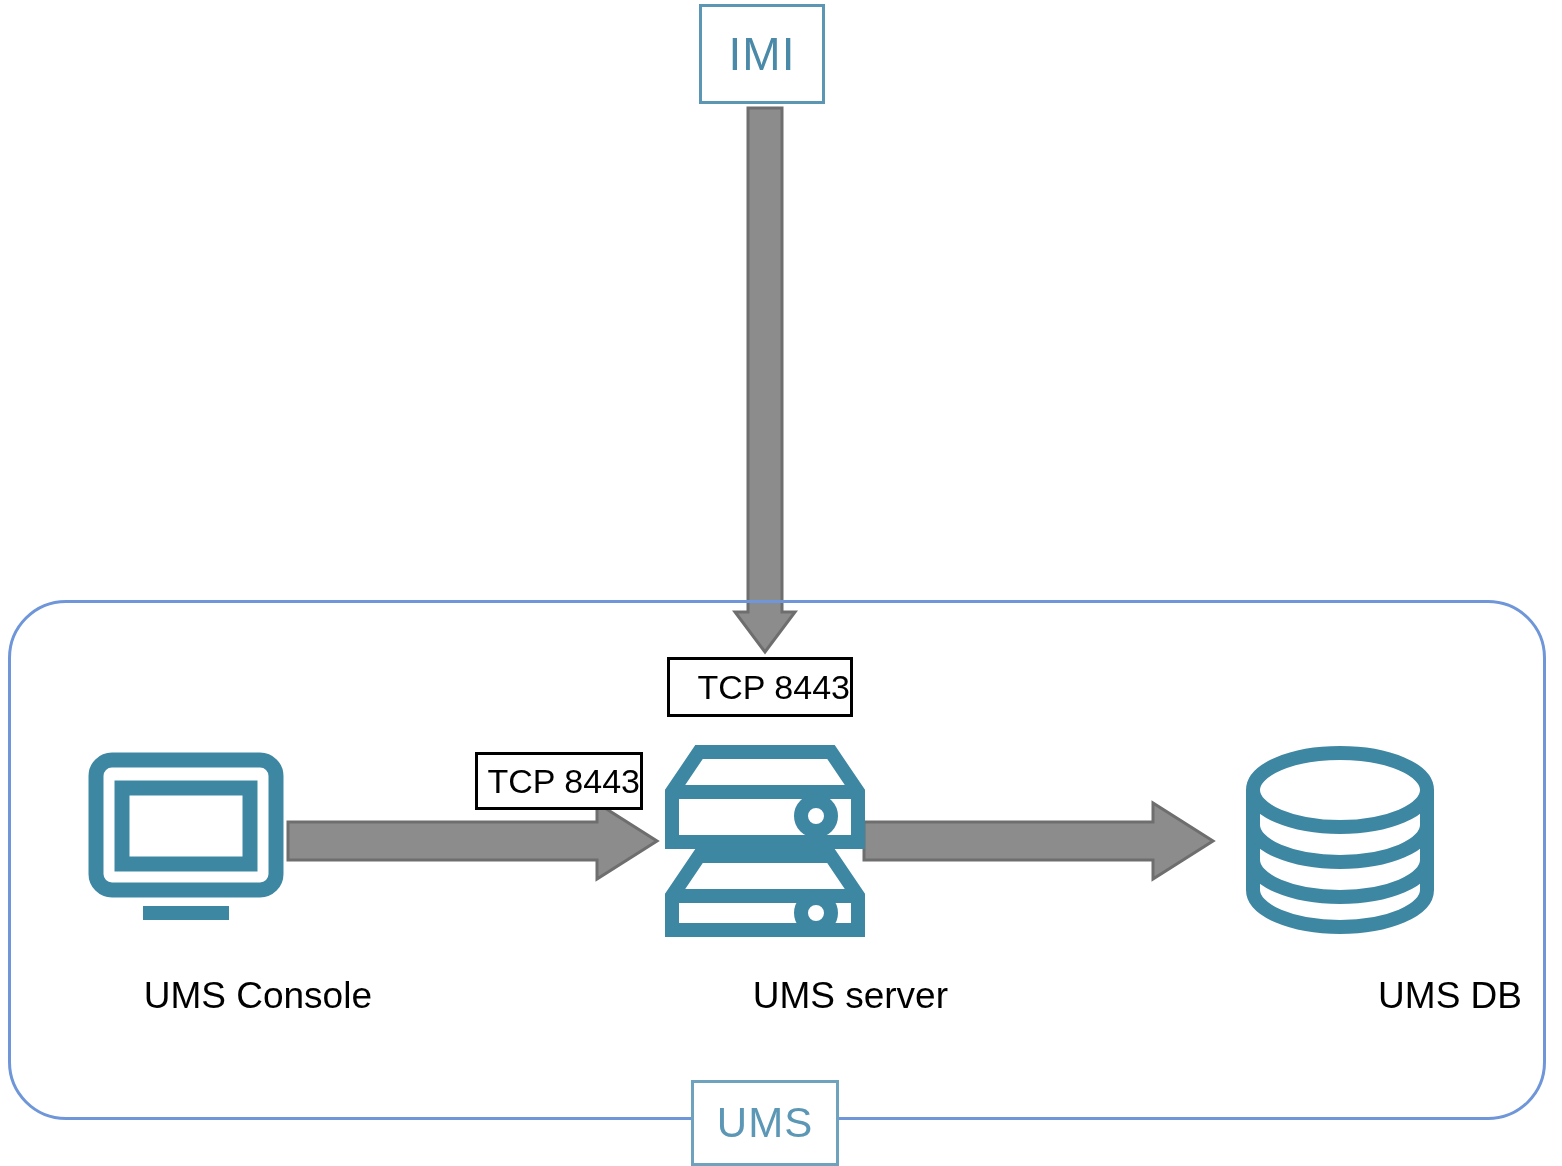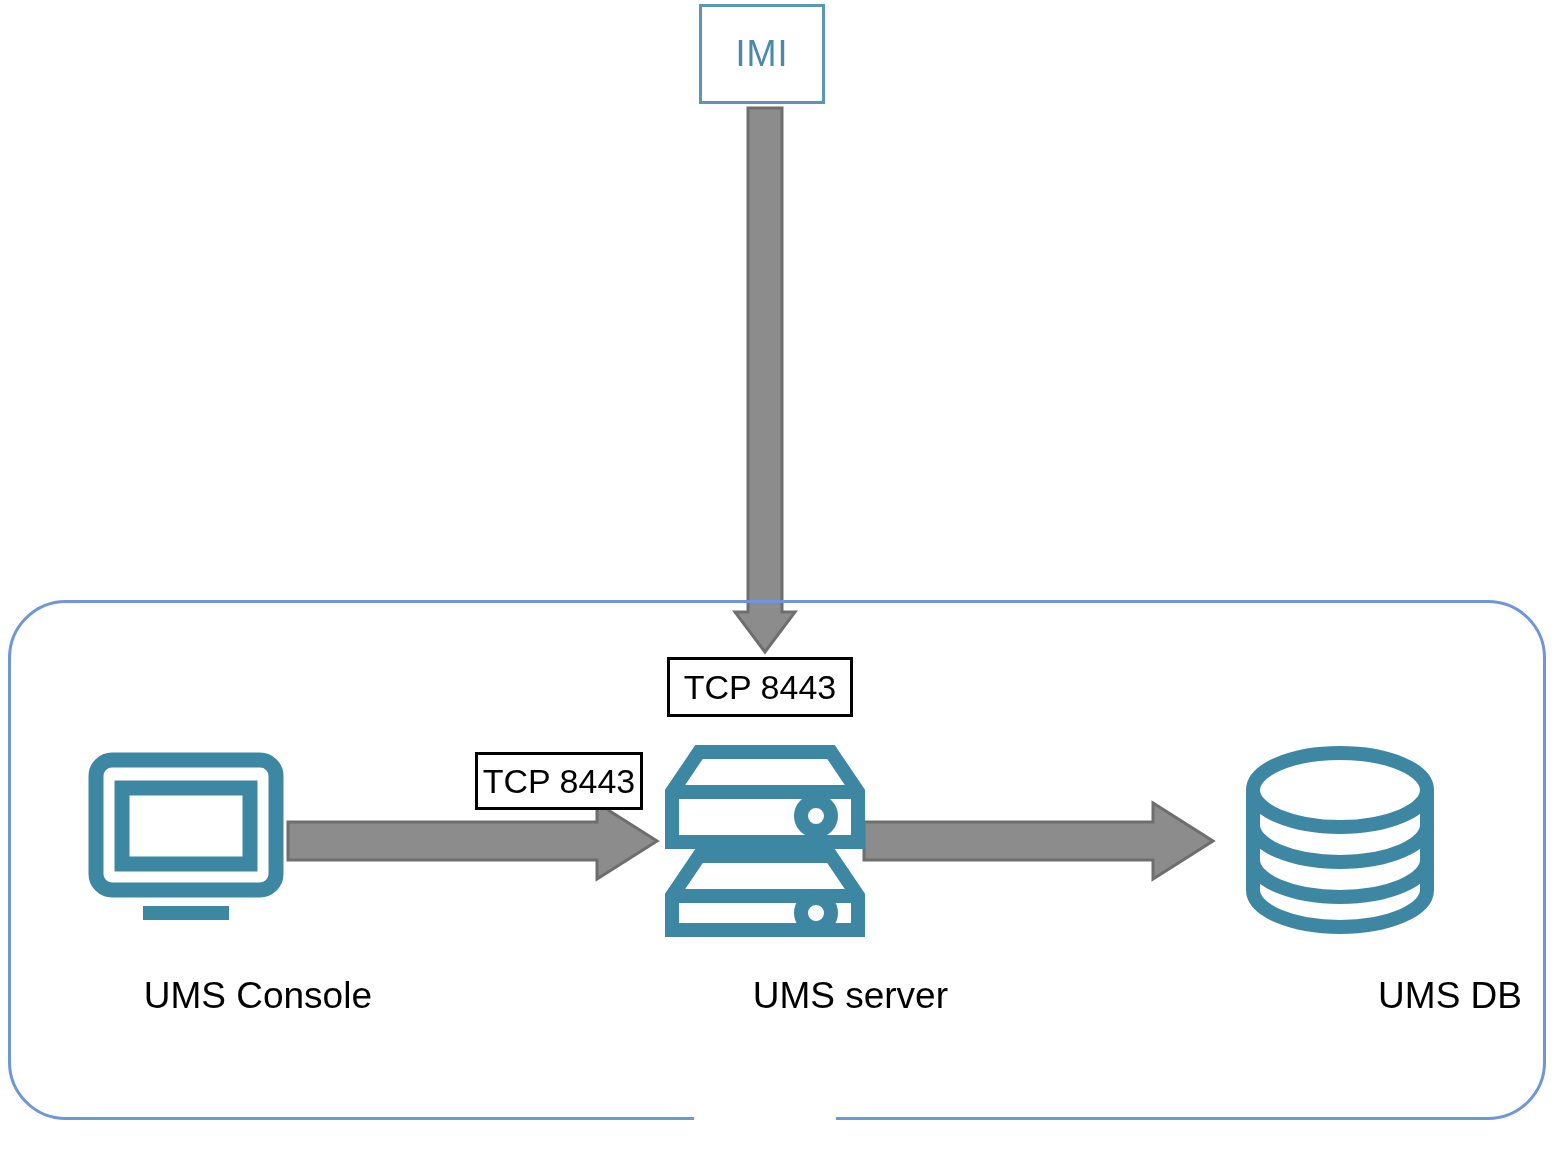--- a/index.html
+++ b/index.html
@@ -42,42 +42,42 @@
     justify-content: center;
     letter-spacing: 1px;
   }
   .tagbox.imi {
     left: 699px;
     top: 4px;
     width: 126px;
     height: 100px;
     border-color: #5B97B5;
     color: #4B89A8;
-    font-size: 36px;
+    font-size: 46px;
   }
   .tagbox.ums {
     left: 691px;
     top: 1080px;
     width: 148px;
     height: 86px;
     border-color: #6FA2BD;
     color: #5C97B5;
     font-size: 42px;
   }
 
   
   .portlabel {
     position: absolute;
     box-sizing: border-box;
     border: 3px solid #000000;
     background: #ffffff;
     color: #000000;
     display: flex;
     align-items: center;
-    justify-content: center;
+    justify-content: flex-end;
     font-size: 34px;
     white-space: nowrap;
   }
   .portlabel.top-center {
     left: 667px;
     top: 657px;
     width: 186px;
     height: 60px;
   }
   .portlabel.left-mid {
@@ -177,20 +177,23 @@
         <path d="M1253 860 a87 37 0 0 0 174 0"></path>
         <path d="M1253 890 a87 37 0 0 0 174 0"></path>
       </g>
     </svg>
   </div>
 
   <div class="tagbox imi">
     <span>IMI</span>
   </div>
 
+  <div class="tagbox ums">
+    <span>UMS</span>
+  </div>
 
   <div class="portlabel top-center">
     <span>TCP 8443</span>
   </div>
 
   <div class="portlabel left-mid">
     <span>TCP 8443</span>
   </div>
 
 

